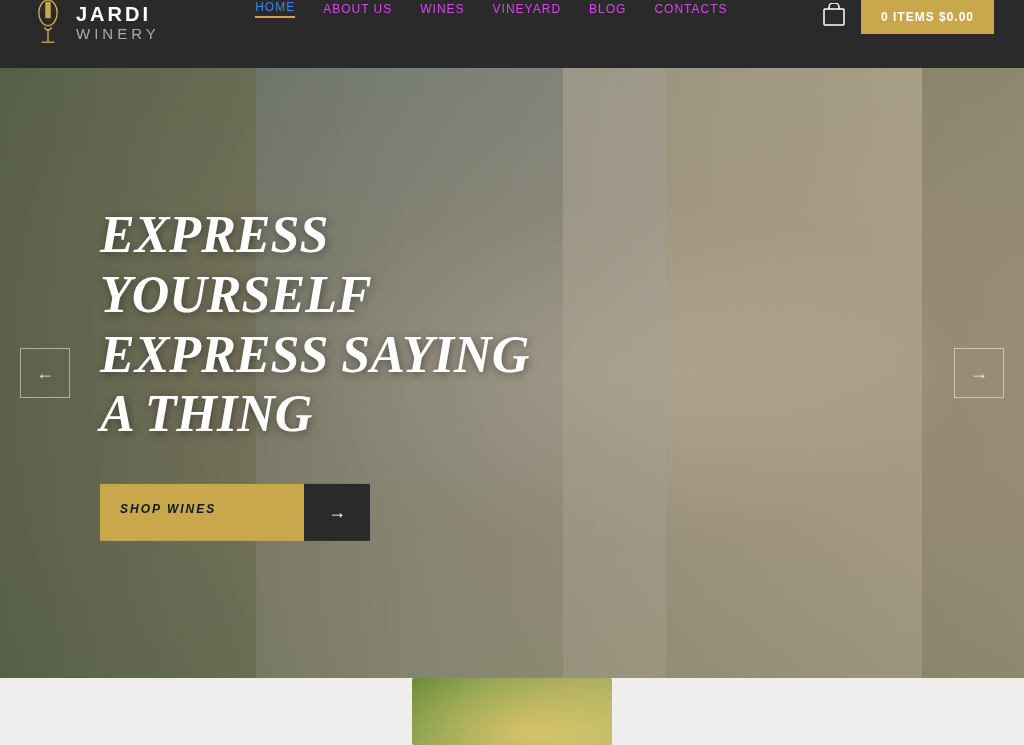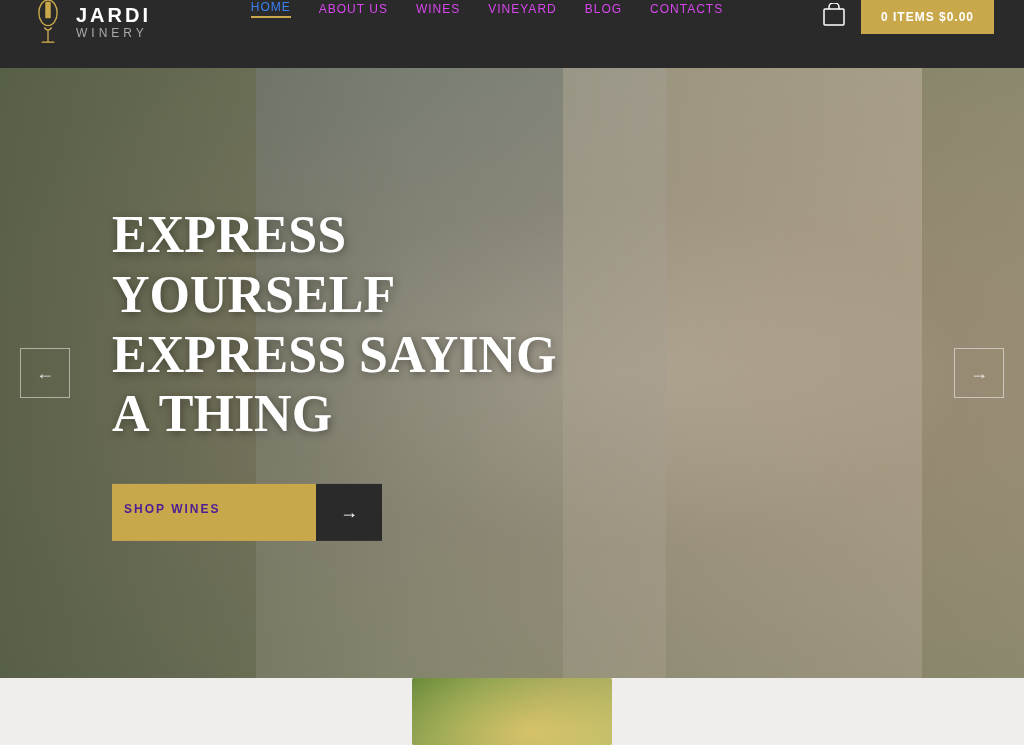--- a/index.html
+++ b/index.html
@@ -32,21 +32,21 @@
     .logo-title {
       color: #fff;
       font-size: 20px;
       font-weight: bold;
       letter-spacing: 3px;
       font-family: sans-serif;
       line-height: 1.1;
     }
     .logo-subtitle {
       color: #aaa;
-      font-size: 12px;
+      font-size: 15px;
       letter-spacing: 4px;
       font-family: sans-serif;
     }
     .nav {
       display: flex;
       align-items: center;
       gap: 28px;
     }
     .nav-item {
       color: #d946ef;
@@ -128,44 +128,45 @@
       position: absolute;
       right: 10%;
       top: 0;
       width: 35%;
       height: 100%;
       background: linear-gradient(180deg, rgba(210,195,175,0.5) 0%, rgba(190,180,160,0.4) 100%);
     }
 
     .hero-content {
       position: absolute;
-      left: 112px;
+      left: 100px;
       top: 50%;
       transform: translateY(-50%);
       z-index: 5;
+      font-style: italic;
     }
     .hero-headline {
       color: #fff;
       font-size: 52px;
       font-weight: bold;
       font-family: 'Georgia', serif;
       line-height: 1.15;
       text-shadow: 1px 2px 8px rgba(0,0,0,0.4);
       max-width: 500px;
       margin-bottom: 40px;
     }
     .shop-btn-wrap {
       display: flex;
       align-items: stretch;
       width: 270px;
     }
     .shop-btn-label {
       background: #c9a84c;
-      color: #4c1d95;
-      padding: 18px 12px;
+      color: #0f172a;
+      padding: 18px 20px;
       font-size: 12px;
       letter-spacing: 2px;
       font-family: sans-serif;
       text-transform: uppercase;
       font-weight: bold;
       cursor: pointer;
       flex: 1;
     }
     .shop-btn-arrow {
       background: #2a2a2a;

